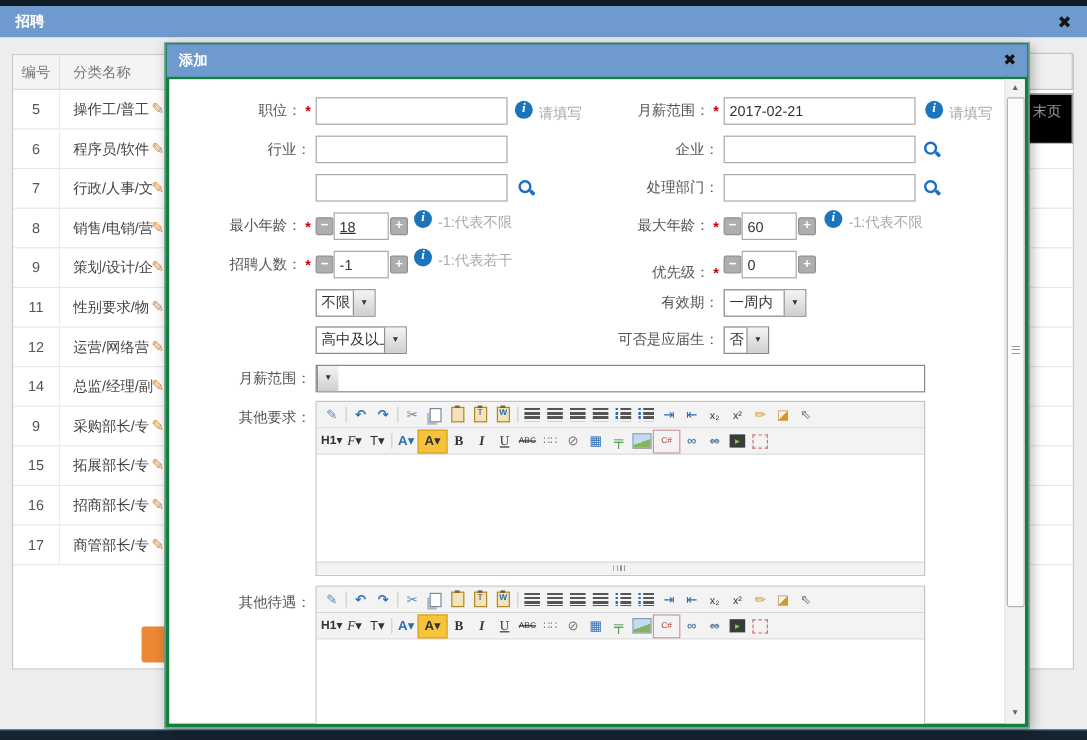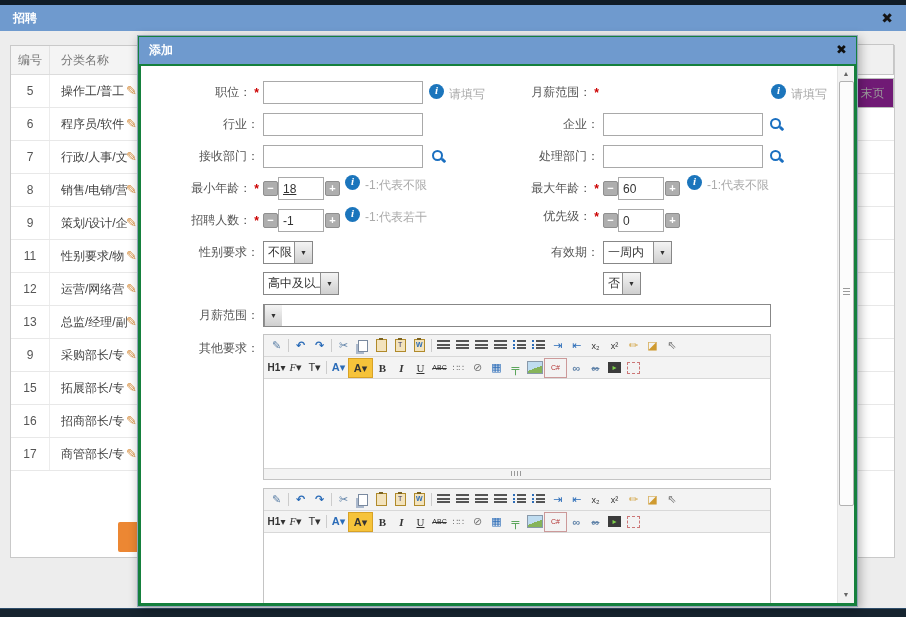--- a/index.html
+++ b/index.html
@@ -16,21 +16,21 @@
   .thead{position:absolute;left:0;top:0;width:100%;height:28px;background:#f4f4f4;border-bottom:1px solid #dcdcdc;color:#777}
   .th-id{position:absolute;left:0;top:0;width:38px;height:28px;line-height:28px;text-align:center;border-right:1px solid #e2e2e2}
   .th-name{position:absolute;left:50px;top:0;line-height:28px}
   .tbody{position:absolute;left:0;top:29px;width:100%}
   .trow{position:relative;height:32px;border-bottom:1px solid #e8e8e8;cursor:pointer}
   .c-id{position:absolute;left:0;top:0;width:38px;height:100%;line-height:32px;text-align:center;border-right:1px solid #ececec;color:#555}
   .c-name{position:absolute;left:50px;top:0;line-height:32px;color:#444}
   .c-edit{position:absolute;left:115px;top:0;line-height:32px;color:#d78d3c;font-size:13px}
   .btn-orange{position:absolute;left:118px;top:522px;width:72px;height:30px;background:#ec8733;border-radius:2px;cursor:pointer}
   .pg-box{position:absolute;left:852px;top:44px;width:42px;height:31px;background:#f0f0f0;border:1px solid #c6c6c6;box-sizing:border-box}
-  .pg-last{position:absolute;left:851px;top:78px;width:43px;height:30px;background:#701a75;border:1px solid #bdbdbd;box-sizing:border-box;
+  .pg-last{position:absolute;left:851px;top:78px;width:43px;height:42px;background:#000000;border:1px solid #bdbdbd;box-sizing:border-box;
            color:#9a9a9a;text-align:center;line-height:28px;cursor:pointer}
 
   
   .modal{position:absolute;left:137px;top:35px;width:721px;height:572px;background:#15803d;border:1px solid #90a4b8;
          box-shadow:2px 3px 10px rgba(0,0,0,.30);box-sizing:border-box;padding:1px}
   .modal-header{position:relative;height:27px;background:#6f9ace}
   .modal-title{position:absolute;left:10px;top:0;line-height:27px;color:#fff;font-weight:bold}
   .modal-close{position:absolute;right:9px;top:5px;color:#101010;font-weight:bold;font-size:13px;cursor:pointer}
   .modal-body{position:absolute;left:3px;right:3px;top:30px;bottom:3px;background:#fff;overflow:hidden}
   .form{position:absolute;left:0;top:0;right:17px;bottom:0}
@@ -141,21 +141,21 @@
           <span class="c-id">11</span>
           <span class="c-name">性别要求/物</span>
           <span class="c-edit">✎</span>
         </div>
         <div class="trow">
           <span class="c-id">12</span>
           <span class="c-name">运营/网络营</span>
           <span class="c-edit">✎</span>
         </div>
         <div class="trow">
-          <span class="c-id">13</span>
+          <span class="c-id">14</span>
           <span class="c-name">总监/经理/副</span>
           <span class="c-edit">✎</span>
         </div>
         <div class="trow">
           <span class="c-id">9</span>
           <span class="c-name">采购部长/专</span>
           <span class="c-edit">✎</span>
         </div>
         <div class="trow">
           <span class="c-id">15</span>
@@ -190,36 +190,34 @@
             <span>职位：</span>
             <span class="req">*</span>
           </div>
         <input class="inp inp-l" style="top: 15px;">
         <span class="info" style="left:288px;top:18px"></span>
         <span class="hint" style="left:308px;top:20px">请填写</span>
         <div class="lbl lbl-r" style="top:15px">
             <span>月薪范围：</span>
             <span class="req">*</span>
           </div>
+        <input class="inp inp-r" style="top: 15px;" value="2017-02-21">
         <span class="info" style="left:630px;top:18px"></span>
         <span class="hint" style="left:650px;top:20px">请填写</span>
 
         <div class="lbl lbl-l" style="top:47px">
             <span>行业：</span>
           </div>
         <input class="inp inp-l" style="top: 47px;">
         <div class="lbl lbl-r" style="top:47px">
             <span>企业：</span>
           </div>
         <input class="inp inp-r" style="top: 47px;">
         <span class="mag" style="left:628px;top:51px"></span>
 
-        <div class="lbl lbl-l" style="top:79px">
-            <span>接收部门：</span>
-          </div>
         <input class="inp inp-l" style="top: 79px;">
         <span class="mag" style="left:290px;top:83px"></span>
         <div class="lbl lbl-r" style="top:79px">
             <span>处理部门：</span>
           </div>
         <input class="inp inp-r" style="top: 79px;">
         <span class="mag" style="left:628px;top:83px"></span>
 
         <div class="lbl lbl-l" style="top:111px">
             <span>最小年龄：</span>
@@ -242,46 +240,46 @@
 
         <div class="lbl lbl-l" style="top:143px">
             <span>招聘人数：</span>
             <span class="req">*</span>
           </div>
         <span class="stepbtn" style="left:122px;top:147px">−</span>
         <input class="inp inp-sm" style="left: 137px; top: 143px;" value="-1">
         <span class="stepbtn" style="left:184px;top:147px">+</span>
         <span class="info" style="left:204px;top:141px"></span>
         <span class="hint" style="left:224px;top:143px">-1:代表若干</span>
-        <div class="lbl lbl-r" style="top:139px">
+        <div class="lbl lbl-r" style="top:150px">
             <span>优先级：</span>
             <span class="req">*</span>
           </div>
         <span class="stepbtn" style="left:462px;top:147px">−</span>
         <input class="inp inp-sm" style="left: 477px; top: 143px;" value="0">
         <span class="stepbtn" style="left:524px;top:147px">+</span>
 
-        <div class="lbl lbl-l" style="top:175px">
-            <span>性别要求：</span>
-          </div>
         <div class="sel" style="left:122px;top:175px;width:50px">
             <span class="sel-text">不限</span>
             <span class="sel-btn"></span>
           </div>
         <div class="lbl lbl-r" style="top:175px">
             <span>有效期：</span>
           </div>
         <div class="sel" style="left:462px;top:175px;width:69px">
             <span class="sel-text">一周内</span>
             <span class="sel-btn"></span>
           </div>
 
         <div class="sel" style="left:122px;top:206px;width:76px">
             <span class="sel-text">高中及以上</span>
             <span class="sel-btn"></span>
+          </div>
+        <div class="lbl lbl-r" style="top:206px">
+            <span>可否是应届生：</span>
           </div>
         <div class="sel" style="left:462px;top:206px;width:38px">
             <span class="sel-text">否</span>
             <span class="sel-btn"></span>
           </div>
 
         <div class="lbl lbl-l" style="top:238px">
             <span>月薪范围：</span>
           </div>
         <div class="sel" style="left:122px;top:238px;width:508px">
@@ -363,20 +361,23 @@
                 <span class="sh-media">▸</span>
               </span>
               <span class="ti ">
                 <span class="sh-fs"></span>
               </span>
             </div>
           <div class="ed-content" style="height:89px"></div>
           <div class="ed-status"></div>
         </div>
 
+        <div class="lbl lbl-l" style="top:425px">
+            <span>其他待遇：</span>
+          </div>
         <div class="editor" style="top:422px">
           <div class="tb-row" id="t2a">
               <span class="ti c-steel">✎</span>
               <span class="tsep"></span>
               <span class="ti c-blue bold">↶</span>
               <span class="ti c-blue bold">↷</span>
               <span class="tsep"></span>
               <span class="ti c-steel">✂</span>
               <span class="ti ">
                 <span class="sh-copy"></span>

